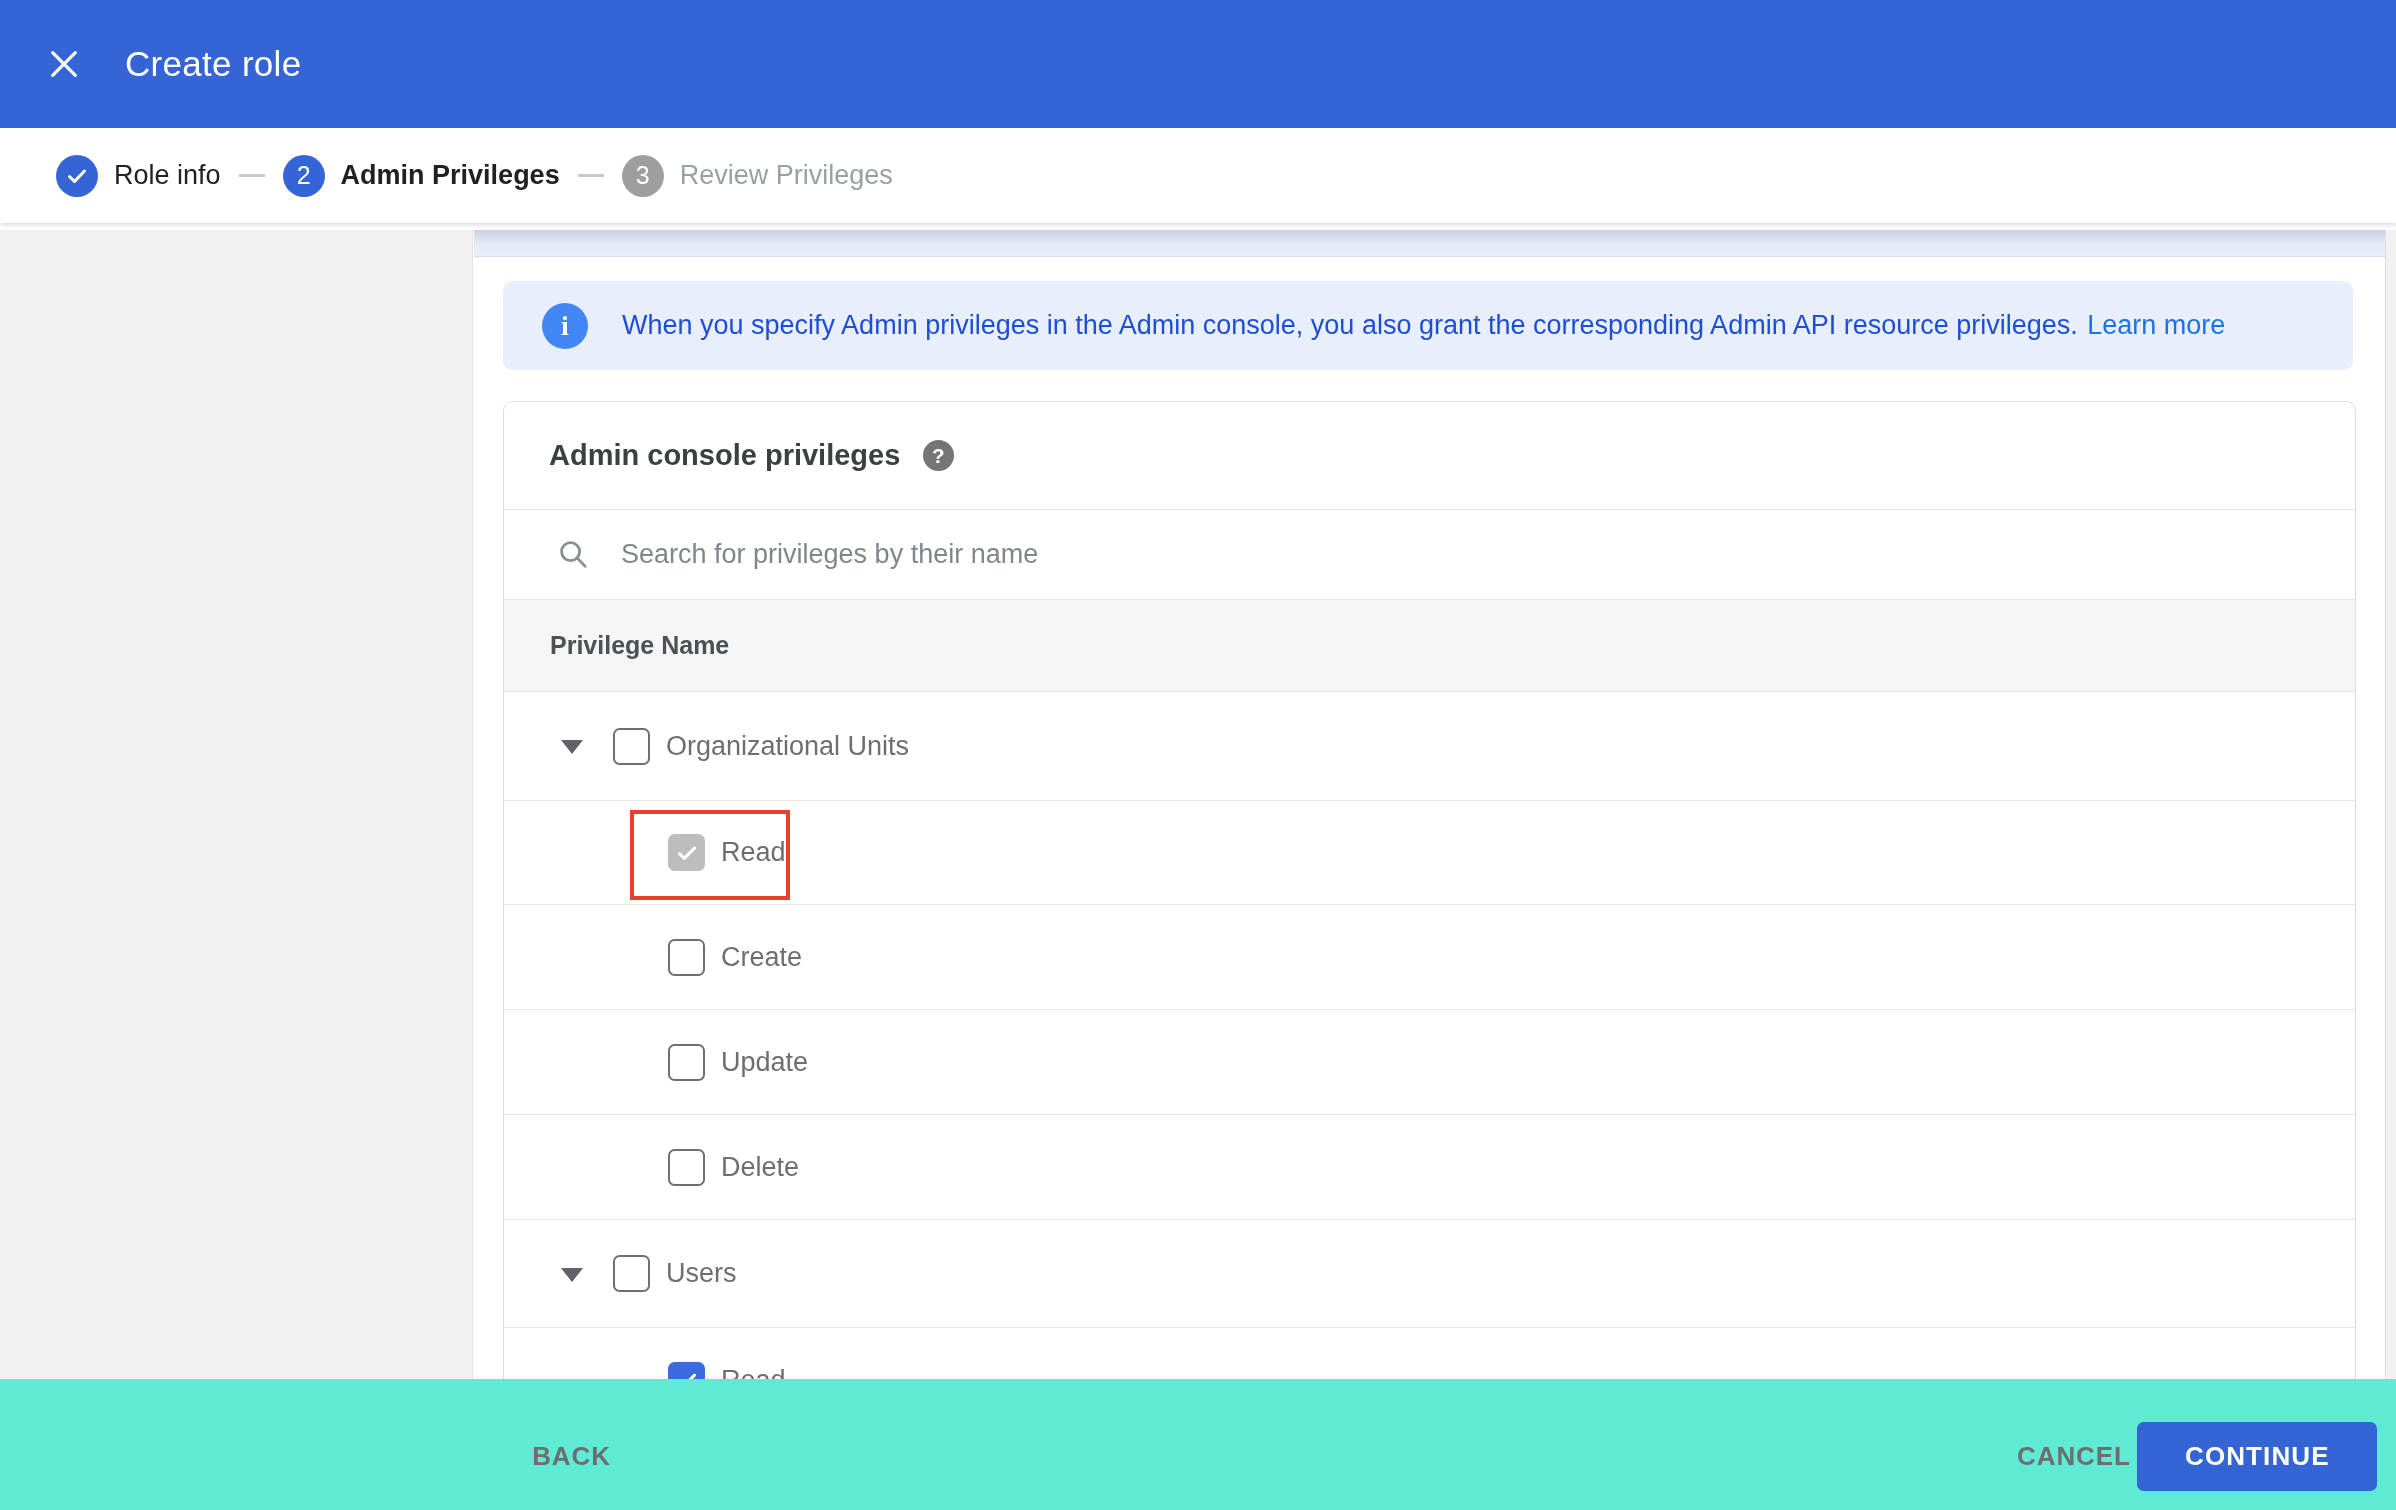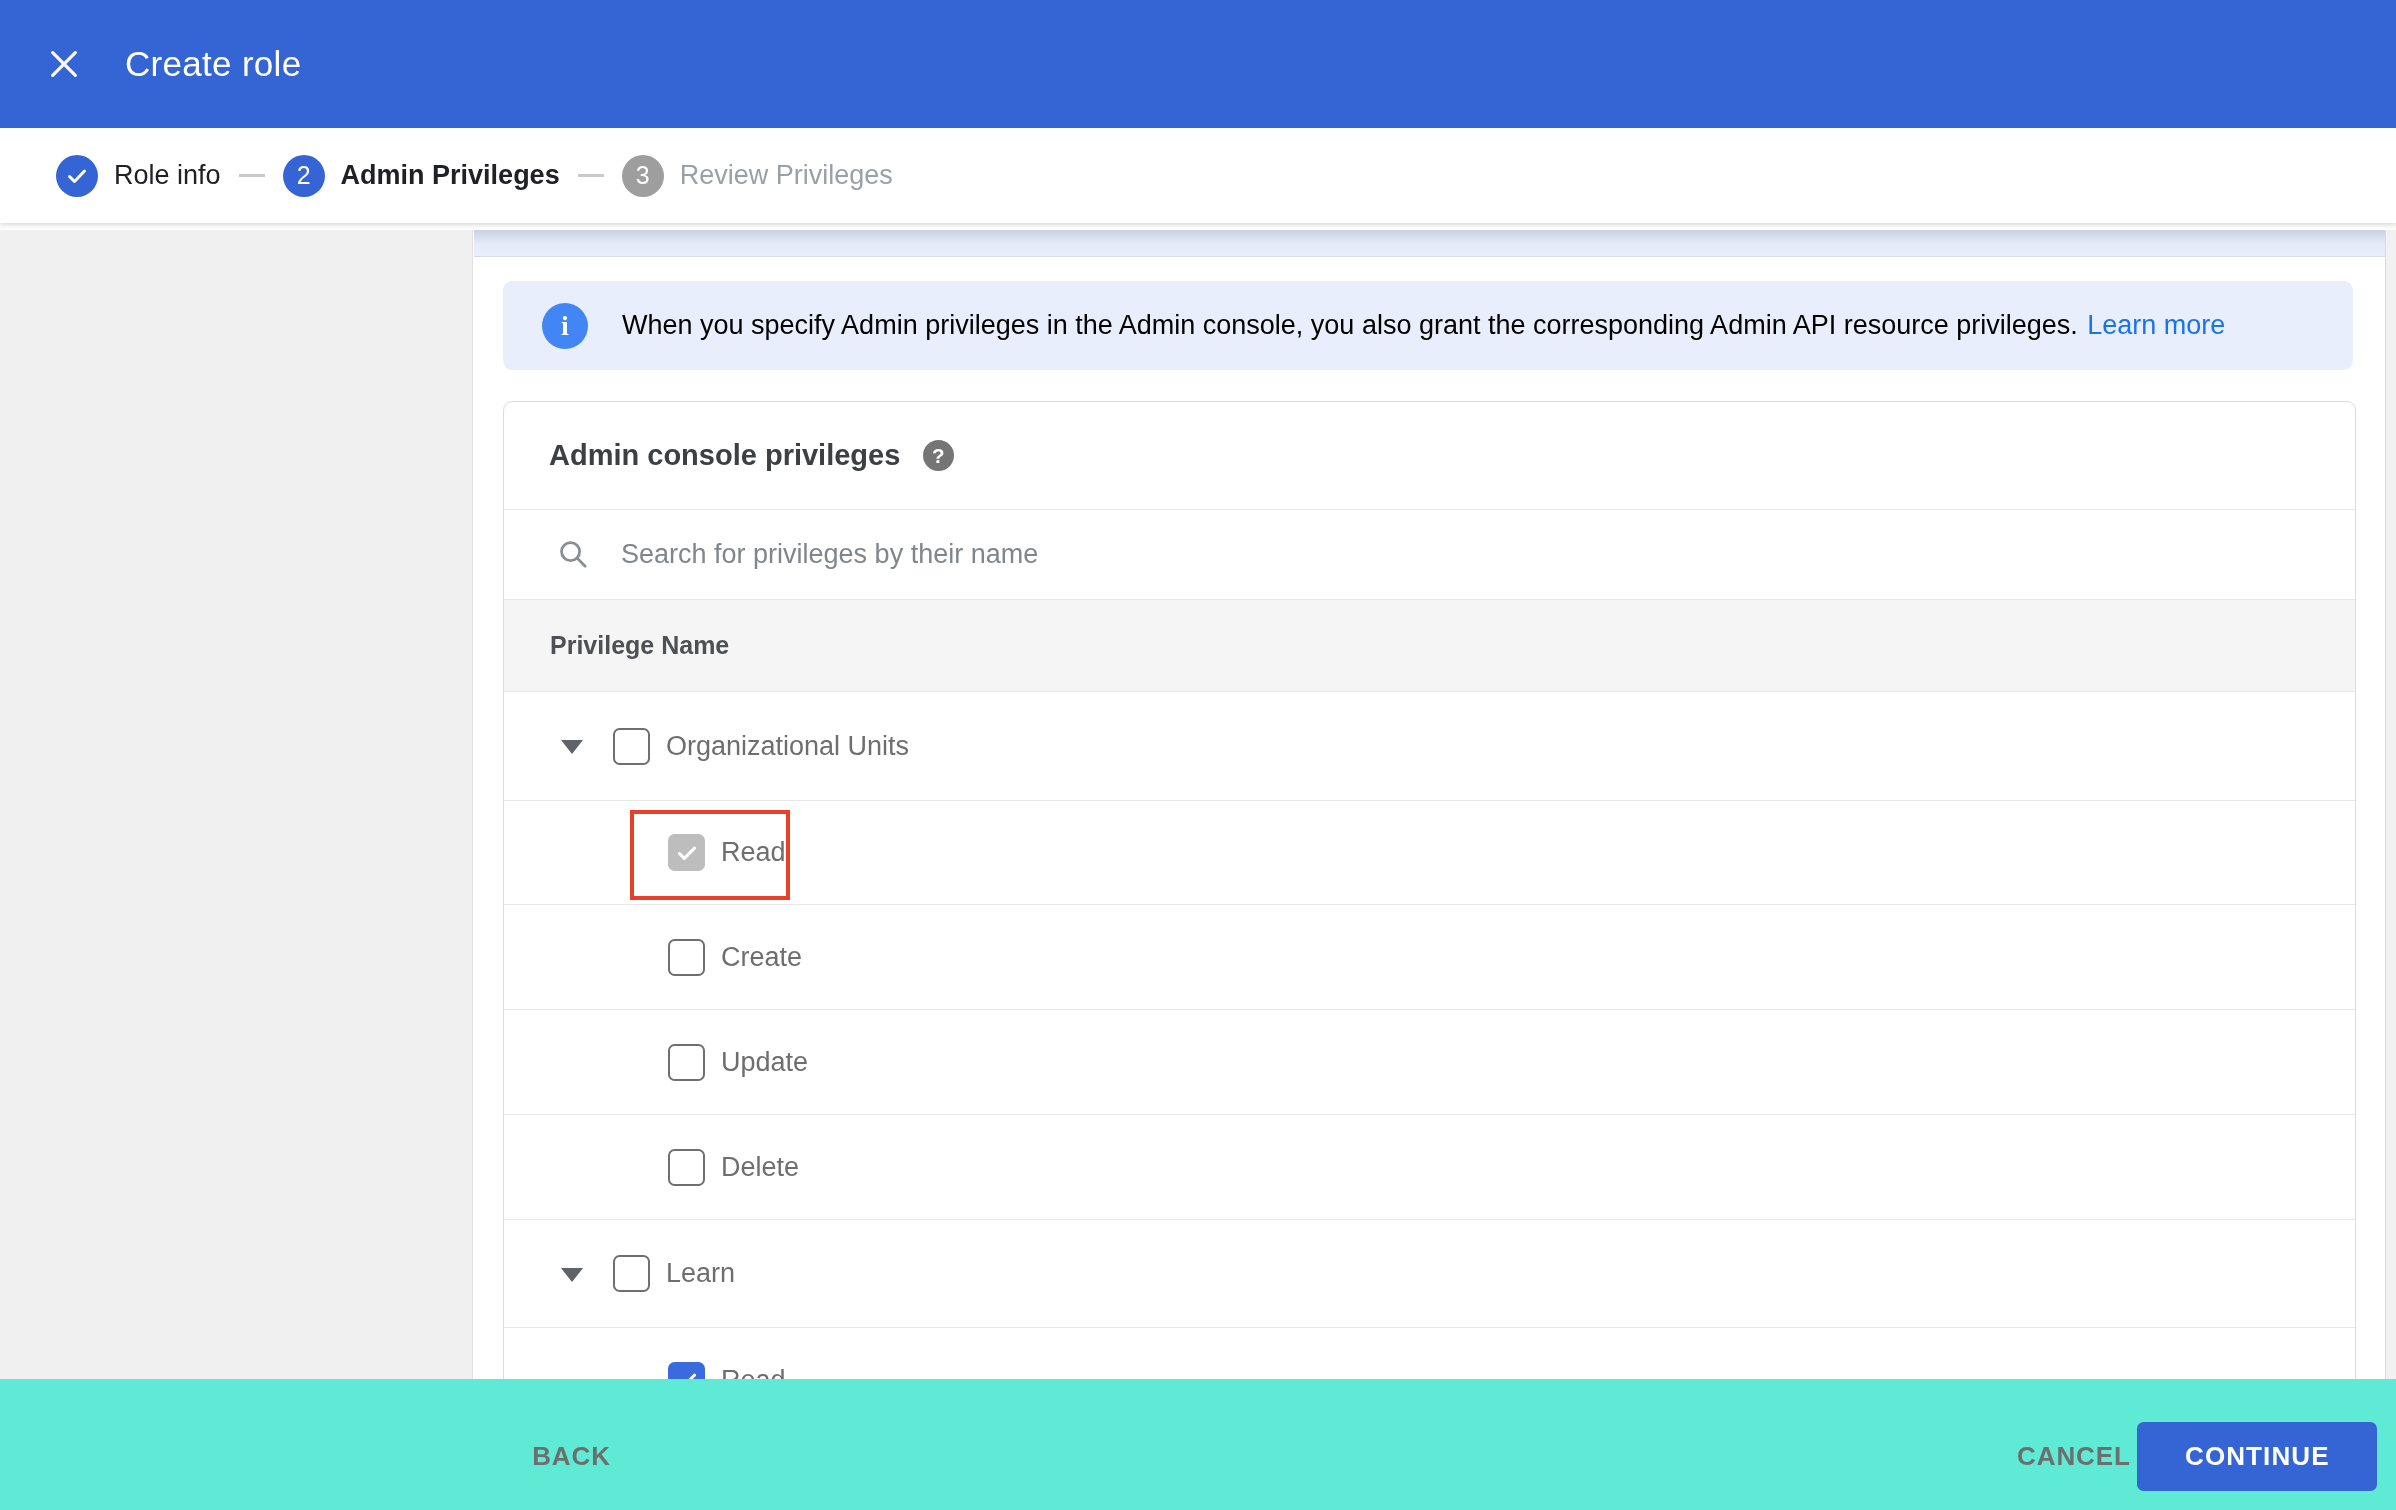--- a/index.html
+++ b/index.html
@@ -22,21 +22,21 @@
   .step-dash{width:26px;height:2.8px;background:#c9c9c9;margin:0 18px;flex:0 0 auto;}
 
   
   .sidebar{position:absolute;left:0;top:230px;width:473px;height:1150px;background:#f0f0f0;border-right:0.9px solid #e2e2e2;box-sizing:border-box;z-index:1;}
   .content{position:absolute;left:474px;top:230px;width:1923px;height:1150px;background:#fff;z-index:2;}
   .top-band{position:absolute;left:0;top:0;right:0;height:26px;background:linear-gradient(180deg,#c9d1e0 0%,#e5ebf9 55%,#e9eefb 100%);border-bottom:1.9px solid #d8dce6;}
 
   
   .banner{position:absolute;left:29px;top:51px;width:1850px;height:89px;background:var(--banner-bg,#e8eefb);border-radius:9.4px;display:flex;align-items:center;box-sizing:border-box;padding-left:39px;}
   .info-icon{width:46px;height:46px;border-radius:50%;background:#4285f4;color:#fff;display:flex;align-items:center;justify-content:center;font-size:28px;font-weight:bold;flex:0 0 auto;font-family:"Liberation Serif","DejaVu Serif",serif;}
-  .banner-text{margin-left:34px;font-size:27px;color:#000000;}
+  .banner-text{margin-left:34px;font-size:27px;color:#1d4ed8;}
   .banner-link{color:var(--link-blue,#1a73e8);margin-left:9.4px;cursor:pointer;text-decoration:none;font-size:27px;}
 
   
   .card{position:absolute;left:29px;top:171px;width:1853px;height:1035px;background:#fff;border:0.9px solid #dadce0;border-radius:9.4px 9.4px 0 0;box-sizing:border-box;}
   .card-heading{height:108px;display:flex;align-items:center;padding-left:45px;border-bottom:0.9px solid #e7e7e7;box-sizing:border-box;}
   .card-title{font-size:29px;font-weight:bold;color:#3c4043;}
   .help-icon{margin-left:22.5px;width:31px;height:31px;border-radius:50%;background:#757575;color:#fff;font-size:20.6px;font-weight:bold;display:flex;align-items:center;justify-content:center;cursor:pointer;}
   .search-row{height:90px;display:flex;align-items:center;padding-left:52px;border-bottom:0.9px solid #e7e7e7;box-sizing:border-box;}
   .search-input{margin-left:28px;flex:1;font-size:27px;color:#3c4043;border:none;outline:none;background:transparent;font-family:inherit;}
   .search-input::placeholder{color:#80868b;}
@@ -167,21 +167,21 @@
       
     </span>
     <span class="row-label">Delete</span>
 
   </div>
           <div class="row parent">
     <span class="expand-arrow"></span>
     <span class="checkbox">
       
     </span>
-    <span class="row-label">Learn</span>
+    <span class="row-label">Users</span>
 
   </div>
           <div class="row child checked">
 
     <span class="checkbox">
       <svg width="26" height="26" viewBox="0 0 24 24">
                 <path d="M5 12.5l4.5 4.5L19 7.5" stroke="#fff" stroke-width="2.8" fill="none" stroke-linecap="round" stroke-linejoin="round"></path>
               </svg>
     </span>
     <span class="row-label">Read</span>

